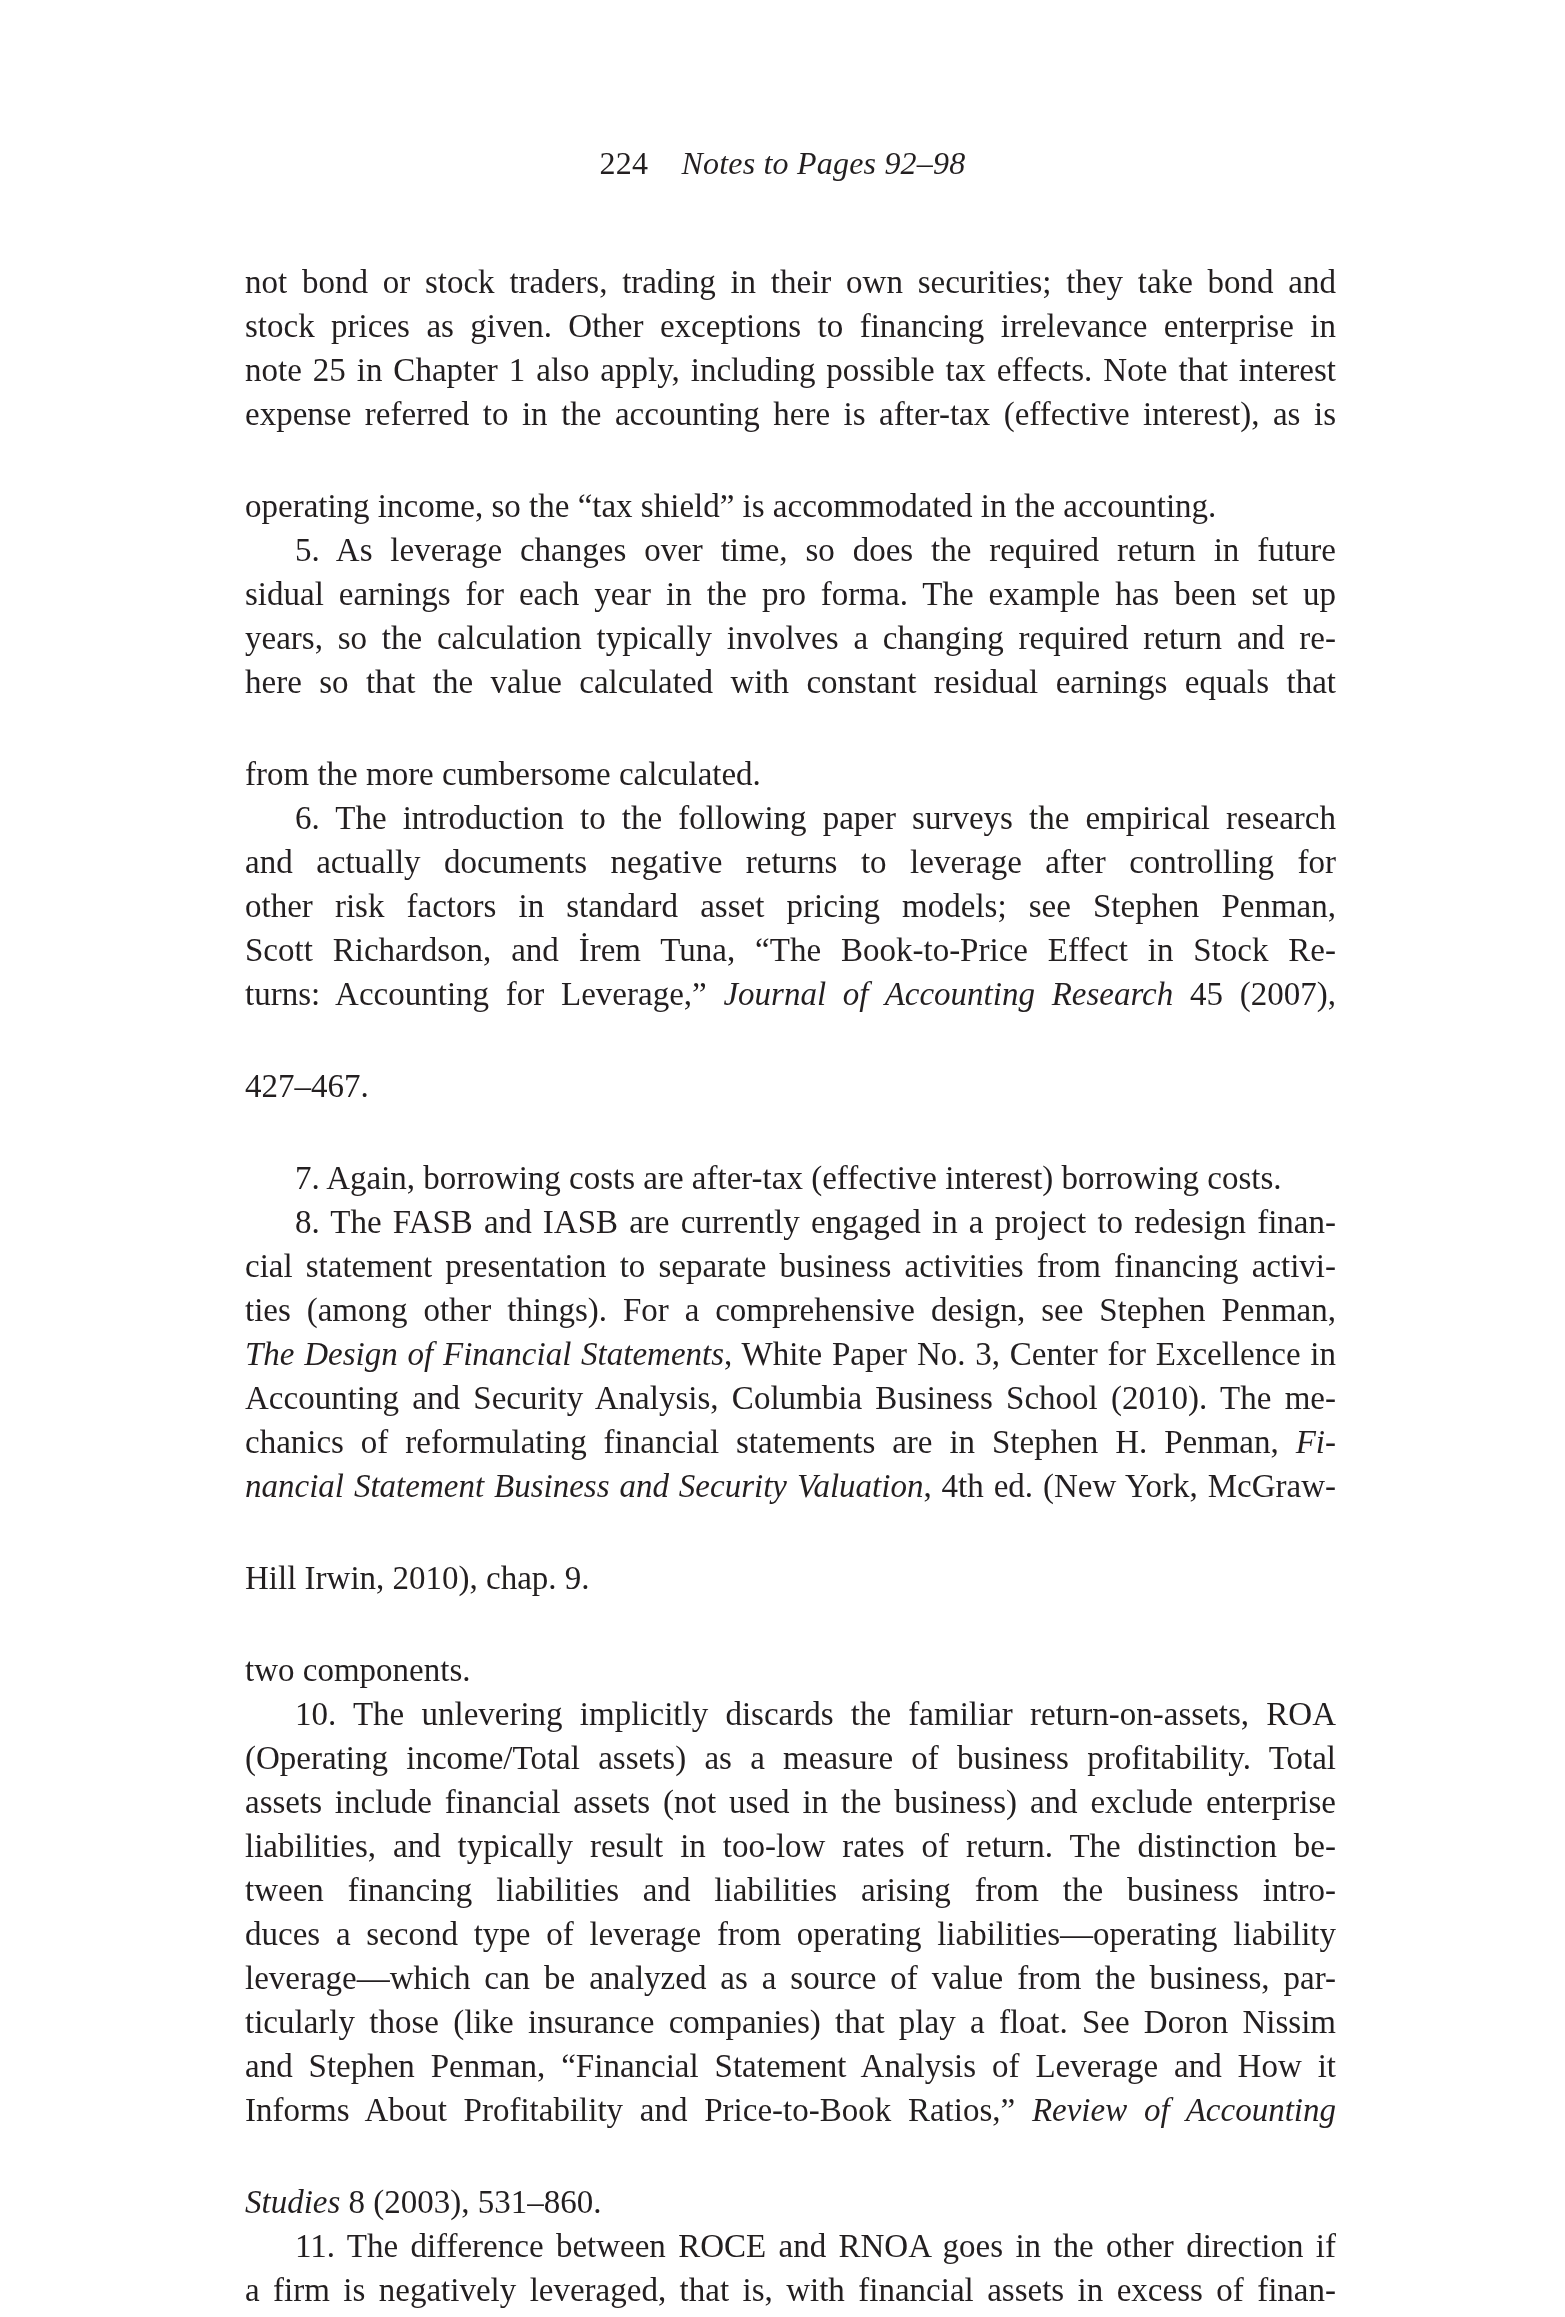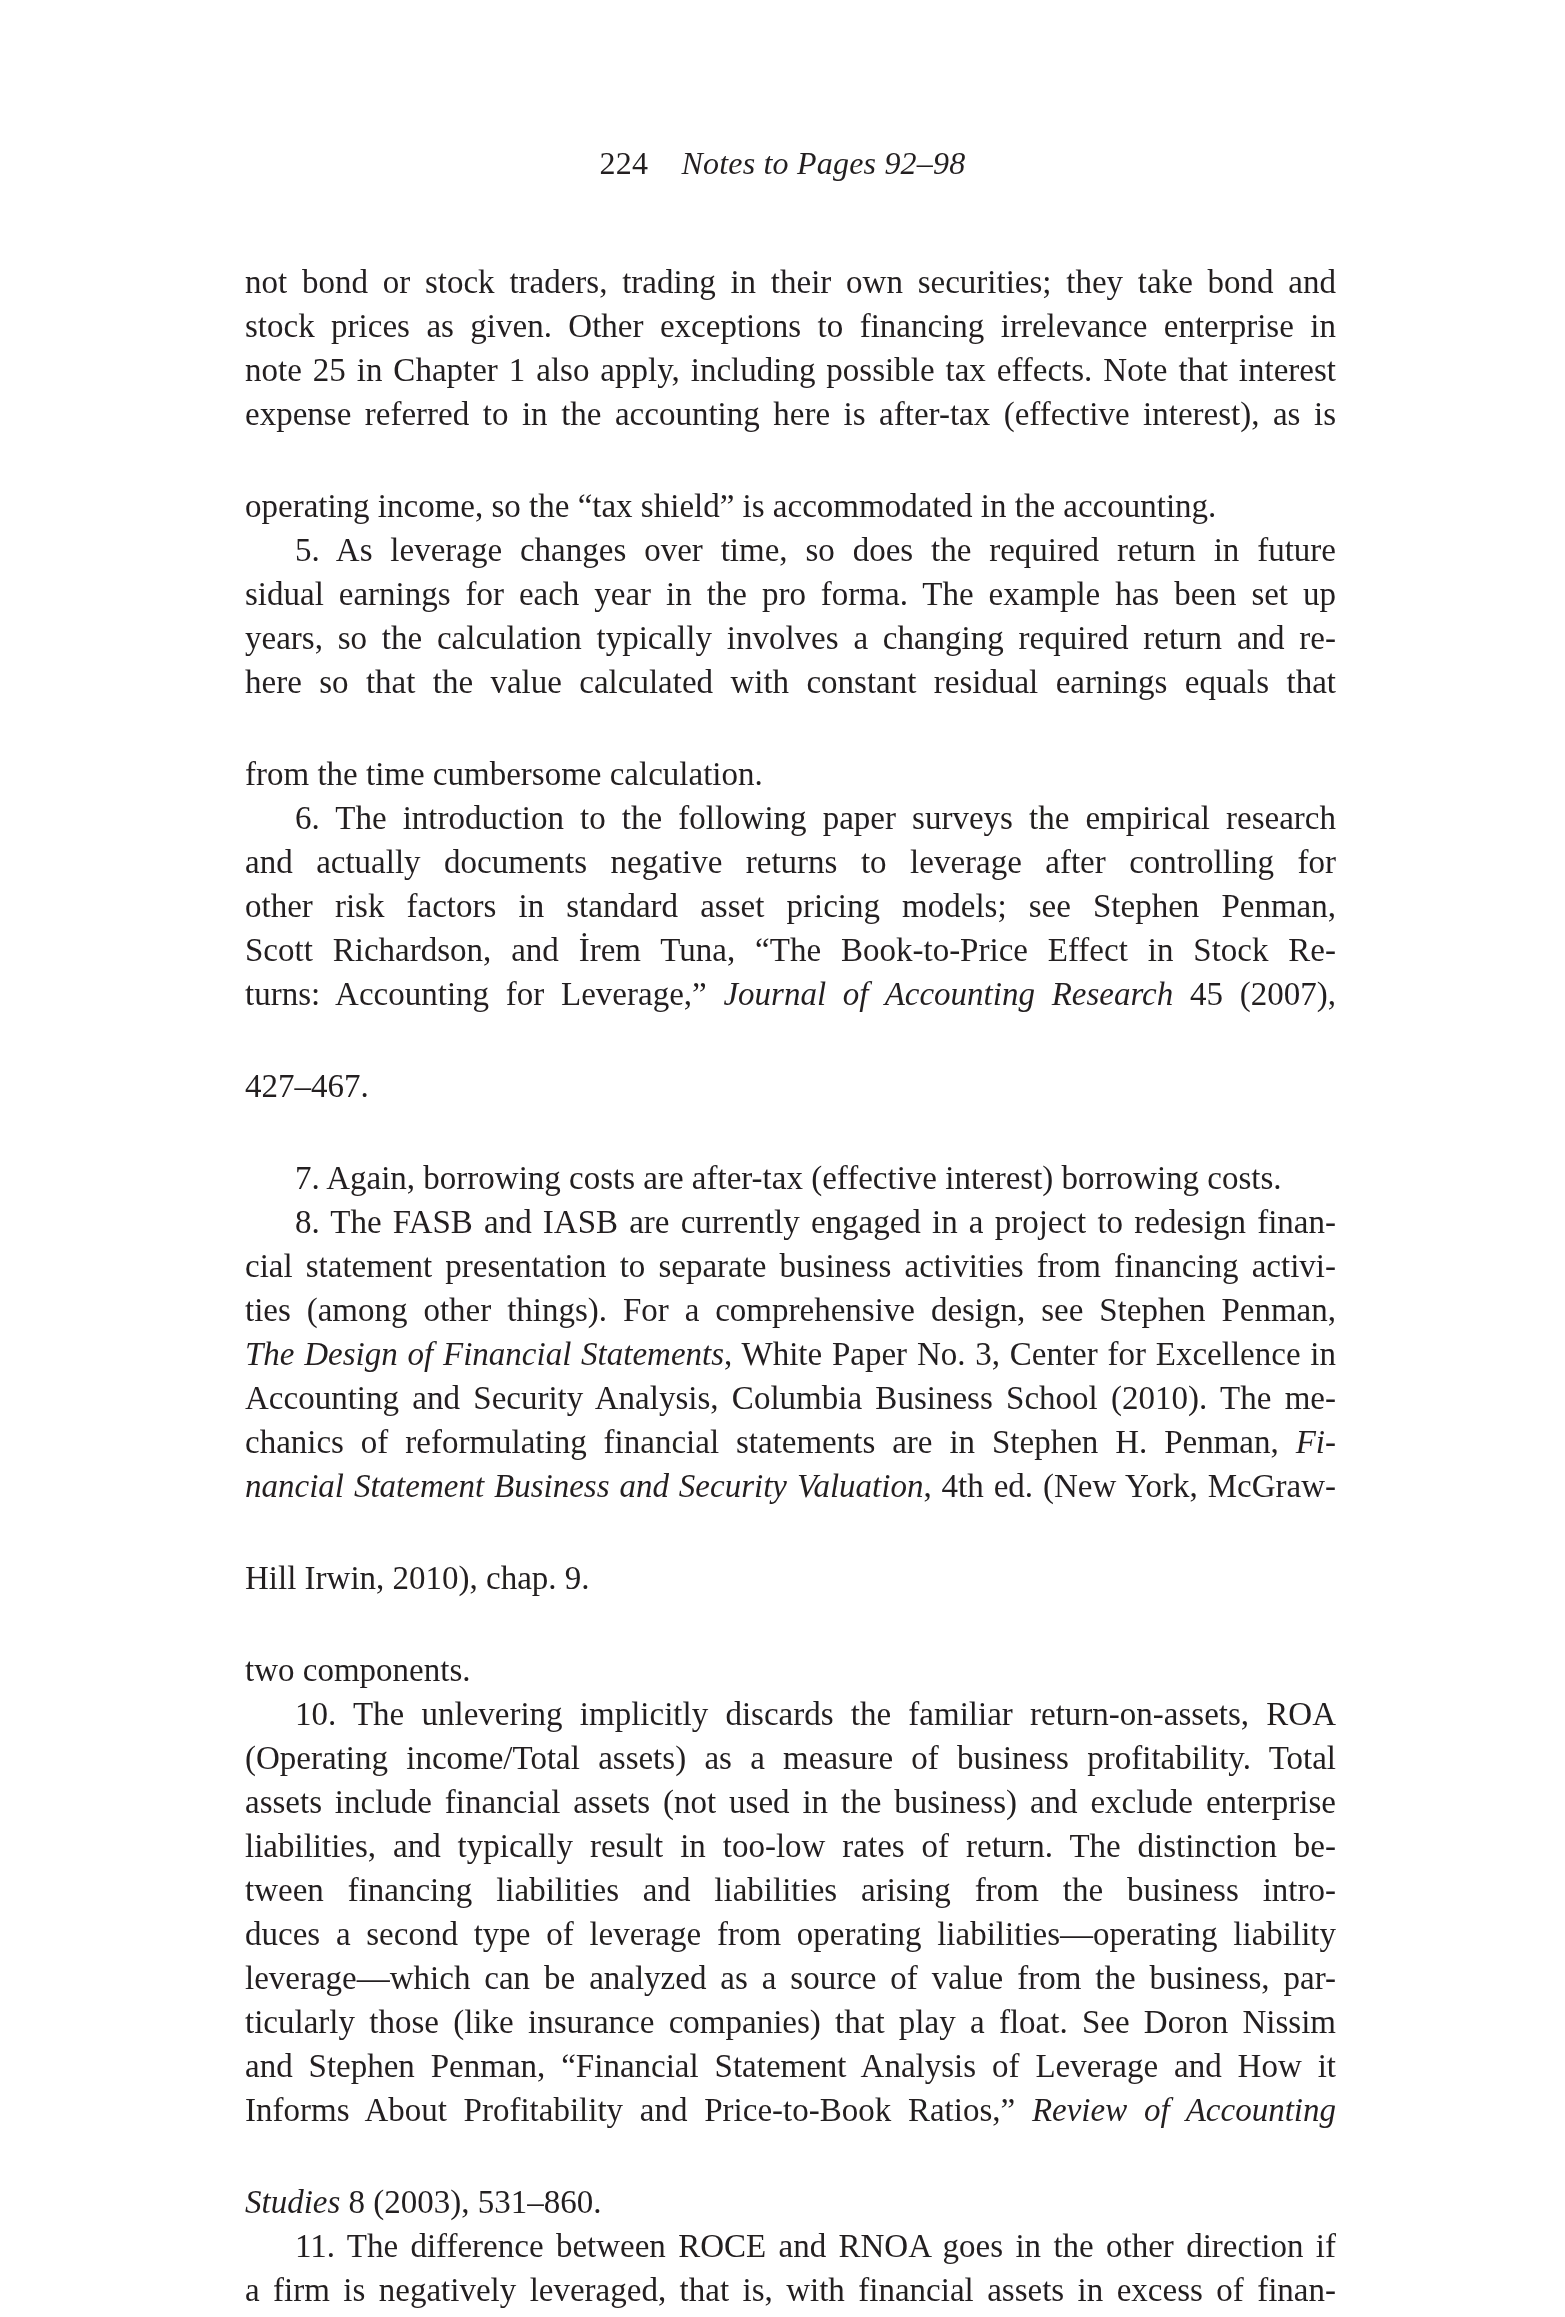--- a/index.html
+++ b/index.html
@@ -39,21 +39,21 @@
   <div class="text-block" id="notes-body">
       <div class="line"><span>not bond or stock traders, trading in their own securities; they take bond and</span></div>
       <div class="line"><span>stock prices as given. Other exceptions to financing irrelevance enterprise in</span></div>
       <div class="line"><span>note 25 in Chapter 1 also apply, including possible tax effects. Note that interest</span></div>
       <div class="line"><span>expense referred to in the accounting here is after-tax (effective interest), as is</span></div>
       <div class="line last"><span>operating income, so the “tax shield” is accommodated in the accounting.</span></div>
       <div class="line indent"><span>5. As leverage changes over time, so does the required return in future</span></div>
       <div class="line"><span>sidual earnings for each year in the pro forma. The example has been set up</span></div>
       <div class="line"><span>years, so the calculation typically involves a changing required return and re-</span></div>
       <div class="line"><span>here so that the value calculated with constant residual earnings equals that</span></div>
-      <div class="line last"><span>from the time cumbersome calculation.</span></div>
+      <div class="line last"><span>from the more cumbersome calculated.</span></div>
       <div class="line indent"><span>6. The introduction to the following paper surveys the empirical research</span></div>
       <div class="line"><span>and actually documents negative returns to leverage after controlling for</span></div>
       <div class="line"><span>other risk factors in standard asset pricing models; see Stephen Penman,</span></div>
       <div class="line"><span>Scott Richardson, and İrem Tuna, “The Book-to-Price Effect in Stock Re-</span></div>
       <div class="line"><span>turns: Accounting for Leverage,” </span><span class="it">Journal of Accounting Research</span><span> 45 (2007),</span></div>
       <div class="line last"><span>427–467.</span></div>
       <div class="line indent last"><span>7. Again, borrowing costs are after-tax (effective interest) borrowing costs.</span></div>
       <div class="line indent"><span>8. The FASB and IASB are currently engaged in a project to redesign finan-</span></div>
       <div class="line"><span>cial statement presentation to separate business activities from financing activi-</span></div>
       <div class="line"><span>ties (among other things). For a comprehensive design, see Stephen Penman,</span></div>

